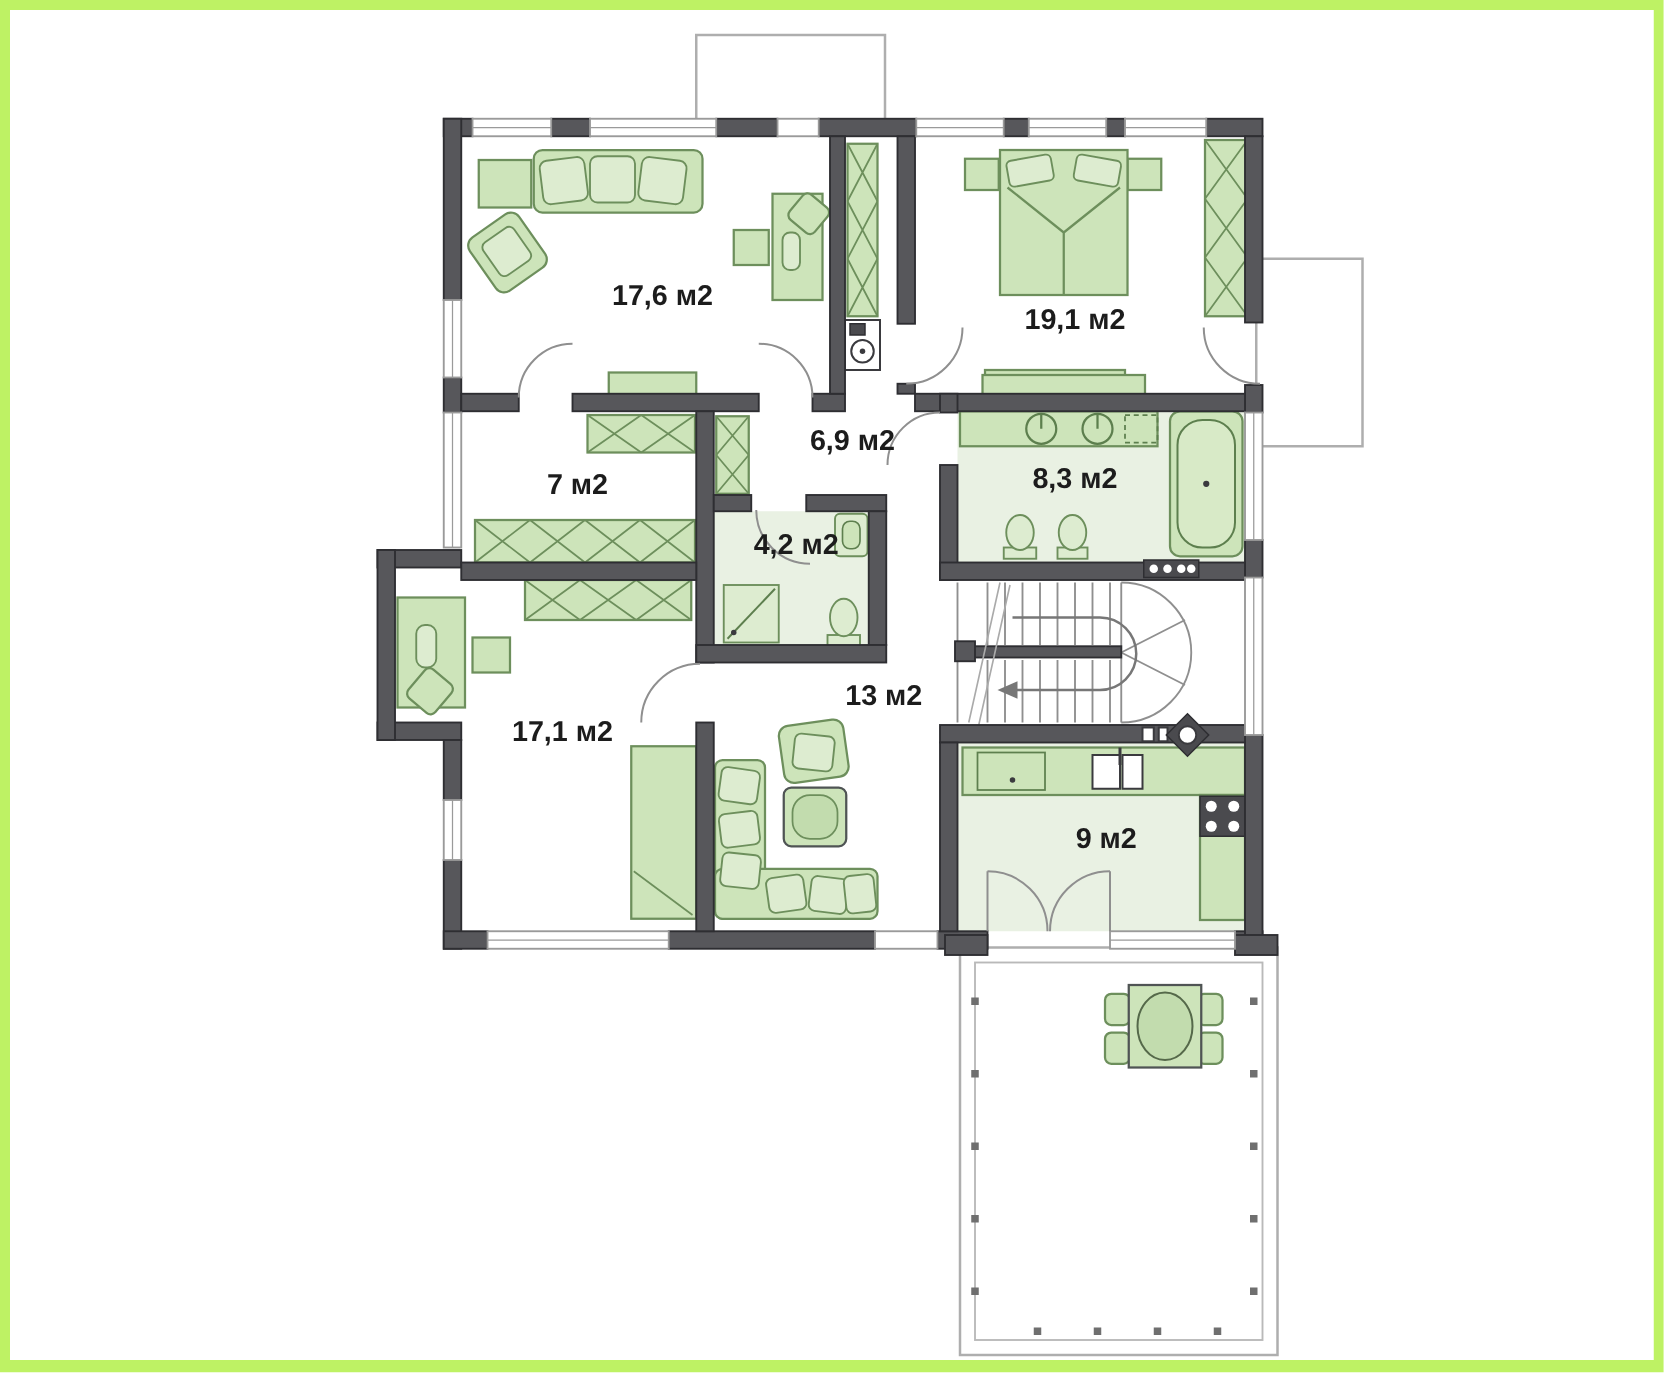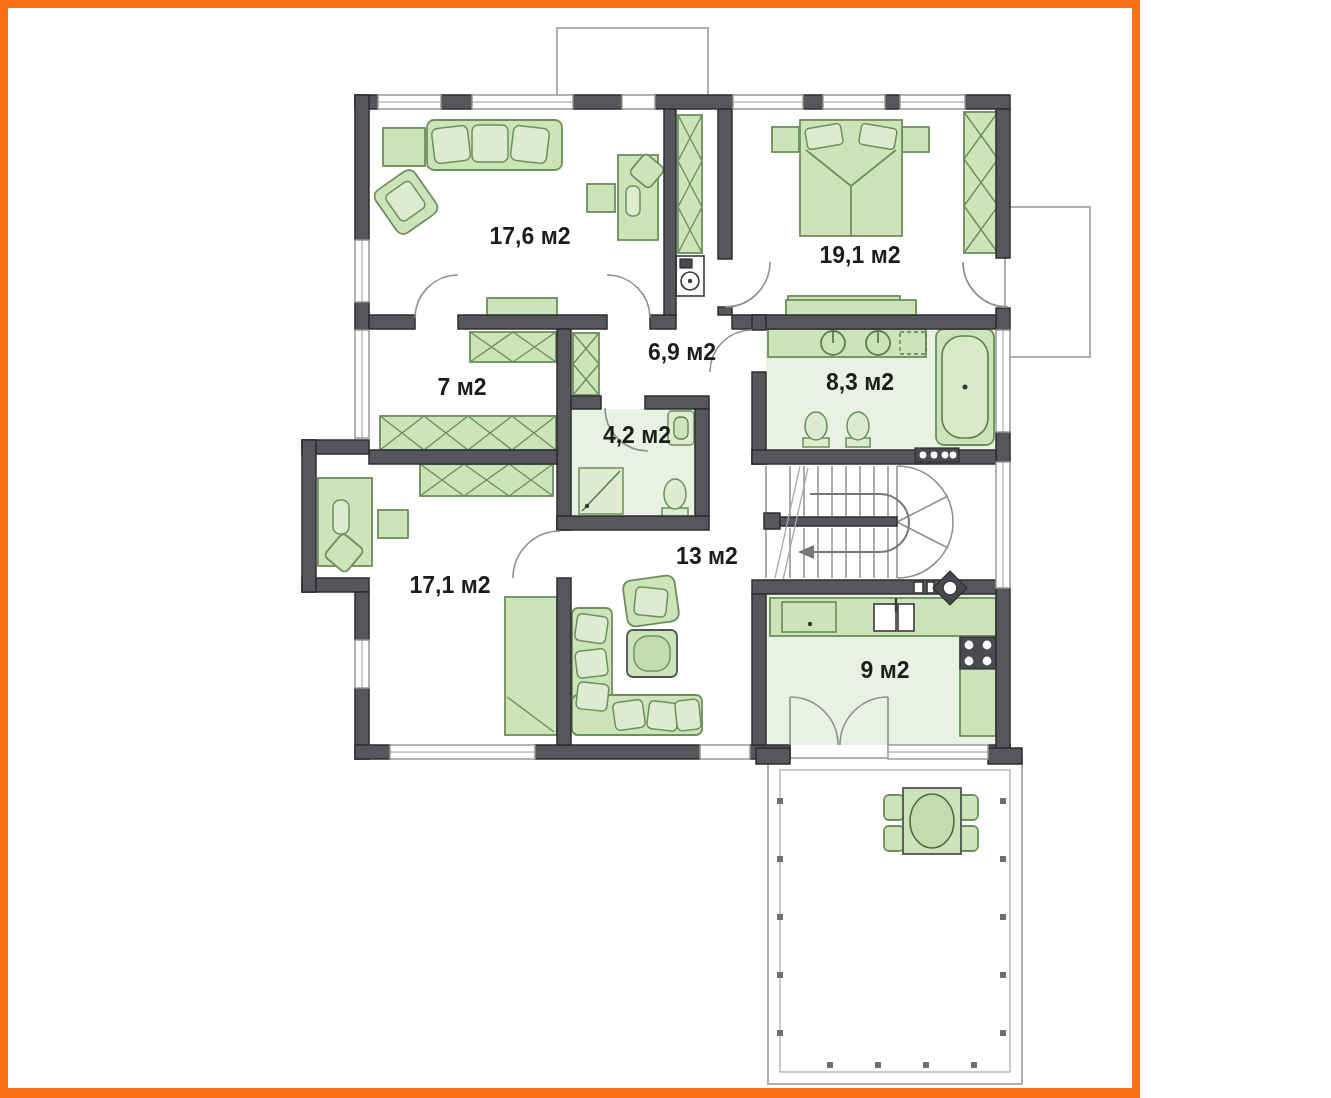--- a/index.html
+++ b/index.html
@@ -1,16 +1,16 @@
 <!DOCTYPE html>
 <html><head>
 <meta charset="utf-8">
 <style>
   html,body{margin:0;padding:0;background:#ffffff;}
-  .frame{position:relative;width:1140px;height:1098px;background:#f97316;overflow:hidden;}
+  .frame{position:relative;width:1331px;height:1098px;background:#bef264;overflow:hidden;}
   .paper{position:absolute;left:8px;top:8px;right:8px;bottom:10px;background:#ffffff;}
   .plan-svg{position:absolute;left:0;top:0;width:1331px;height:1098px;}
   .wall{fill:#57575b;stroke:#2e2e32;stroke-width:1.5;}
   .win{fill:#ffffff;stroke:#9a9a9a;stroke-width:1.5;}
   .winline{stroke:#9a9a9a;stroke-width:1;}
   .furn{fill:#cde4ba;stroke:#6d8f5c;stroke-width:1.8;}
   .furnlite{fill:#ddecd0;stroke:#6d8f5c;stroke-width:1.5;}
   .furng{fill:#cde4ba;stroke:#4f5454;stroke-width:1.8;}
   .floor{fill:#e9f1e3;stroke:none;}
   .hatchline{stroke:#6d8f5c;stroke-width:1.4;fill:none;}

